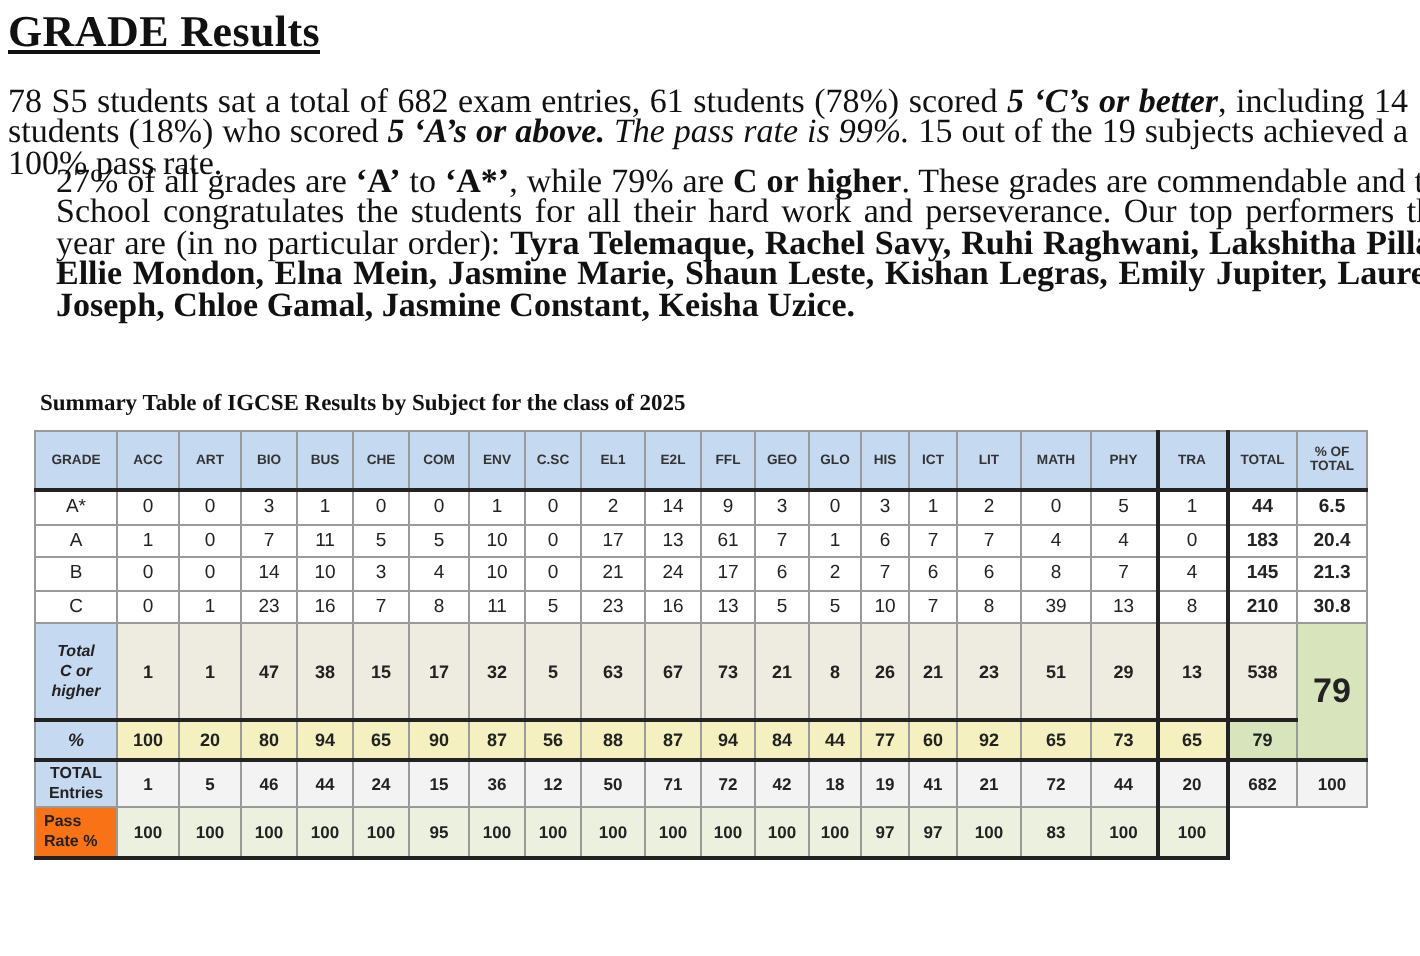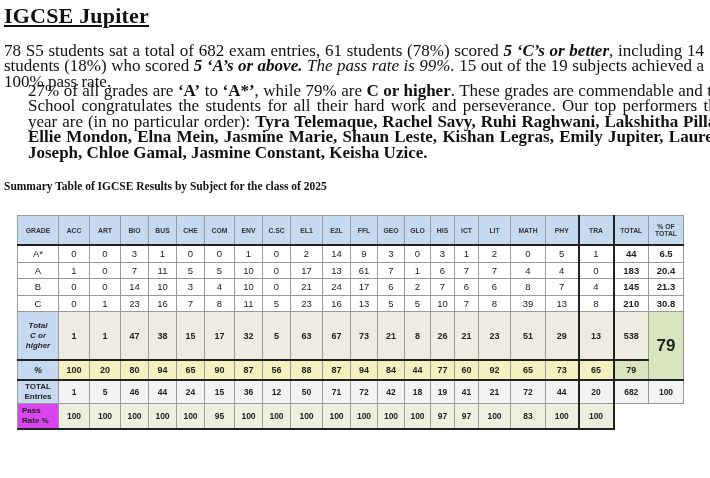--- a/index.html
+++ b/index.html
@@ -3,44 +3,44 @@
 <meta charset="utf-8">
 <style>
   html, body { margin:0; padding:0; background:#ffffff; }
   body { width:710px; height:478px; position:relative; overflow:hidden; font-family:"Liberation Serif", serif; color:#111; }
   .title { position:absolute; left:4px; top:3px; font-size:22px; font-weight:bold; text-decoration:underline; letter-spacing:0.2px; margin:0; }
   .para { position:absolute; left:4px; width:700px; font-size:17px; line-height:15.4px; margin:0; text-align:justify; }
   .p1 { top:43px; }
   .p2 { top:83px;margin-left:24px; }
   .b { font-weight:bold; }
   .i { font-style:italic; }
-  .caption { position:absolute; left:4px; top:180px; font-size:11.5px; font-weight:bold; margin:0; }
+  .caption { position:absolute; left:4px; top:180px; font-size:11.5px; font-weight:bold; margin:16px; }
   table.results { position:absolute; left:17px; top:215px; border-collapse:collapse; font-family:"Liberation Sans", sans-serif; table-layout:fixed; }
   table.results td, table.results th { border:1px solid #9a9a9a; text-align:center; padding:0; font-size:9.5px; color:#222; }
   table.results th { background:#c5d9f1; font-size:6.8px; font-weight:bold; color:#333; height:28px; border-bottom:2px solid #222; }
   td.gl { background:#c5d9f1; font-size:7.5px; color:#333; }
   tr.r-grade td { height:15.5px; background:#fff; }
   tr.r-total td { height:47px; background:#eeece1; font-weight:bold; font-size:9px; }
   tr.r-total td.gl { background:#c5d9f1; font-style:italic; font-size:8px; line-height:10px; font-weight:bold; }
   tr.r-pct td { height:18px; background:#f4f0c0; font-weight:bold; font-size:9px; border-top:2px solid #222; }
   tr.r-pct td.gl { background:#c5d9f1; font-style:italic; }
   tr.r-entries td { height:22px; background:#f3f3f3; font-weight:bold; font-size:8.5px; border-top:2px solid #222; }
   tr.r-entries td.gl { background:#c5d9f1; line-height:10px; font-size:8px; }
   tr.r-pass td { height:24px; background:#ebf1de; font-weight:bold; font-size:8.5px; border-bottom:2px solid #222; }
-  tr.r-pass td.gl { background:#d946ef; text-align:left; padding-left:4px; line-height:10px; font-size:8px; }
+  tr.r-pass td.gl { background:#f97316; text-align:left; padding-left:4px; line-height:10px; font-size:8px; }
   tr.r-pass td.empty { background:#fff; border:none; }
   td.tot, th.tot { border-left:2px solid #222 !important; }
   td.big { background:#d8e4bc !important; font-size:17px !important; font-weight:bold; }
   td.pctall { background:#d8e4bc !important; }
   td.boldn { font-weight:bold; }
 </style>
 </head>
 <body>
 
-<h1 class="title">IGCSE Jupiter</h1>
+<h1 class="title">GRADE Results</h1>
 
 <p class="para p1"><span>78 S5 students sat a total of 682 exam entries, 61 students (78%) scored </span><span class="i b">5 ‘C’s or better</span><span>, including 14 students (18%) who scored </span><span class="i b">5 ‘A’s or above.</span> <span class="i">The pass rate is 99%.</span><span> 15 out of the 19 subjects achieved a 100% pass rate.</span></p>
 
 <p class="para p2"><span>27% of all grades are </span><span class="b">‘A’</span><span> to </span><span class="b">‘A*’</span><span>, while 79% are </span><span class="b">C or higher</span><span>. These grades are commendable and the School congratulates the students for all their hard work and perseverance. Our top performers this year are (in no particular order):  </span><span class="b">Tyra Telemaque, Rachel Savy, Ruhi Raghwani, Lakshitha Pillay, Ellie Mondon, Elna Mein, Jasmine Marie, Shaun Leste, Kishan Legras, Emily Jupiter, Laurent Joseph, Chloe Gamal, Jasmine Constant, Keisha Uzice.</span></p>
 
 <p class="caption">Summary Table of IGCSE Results by Subject for the class of 2025</p>
 
 <table class="results">
   <colgroup>
     <col style="width:41px">

